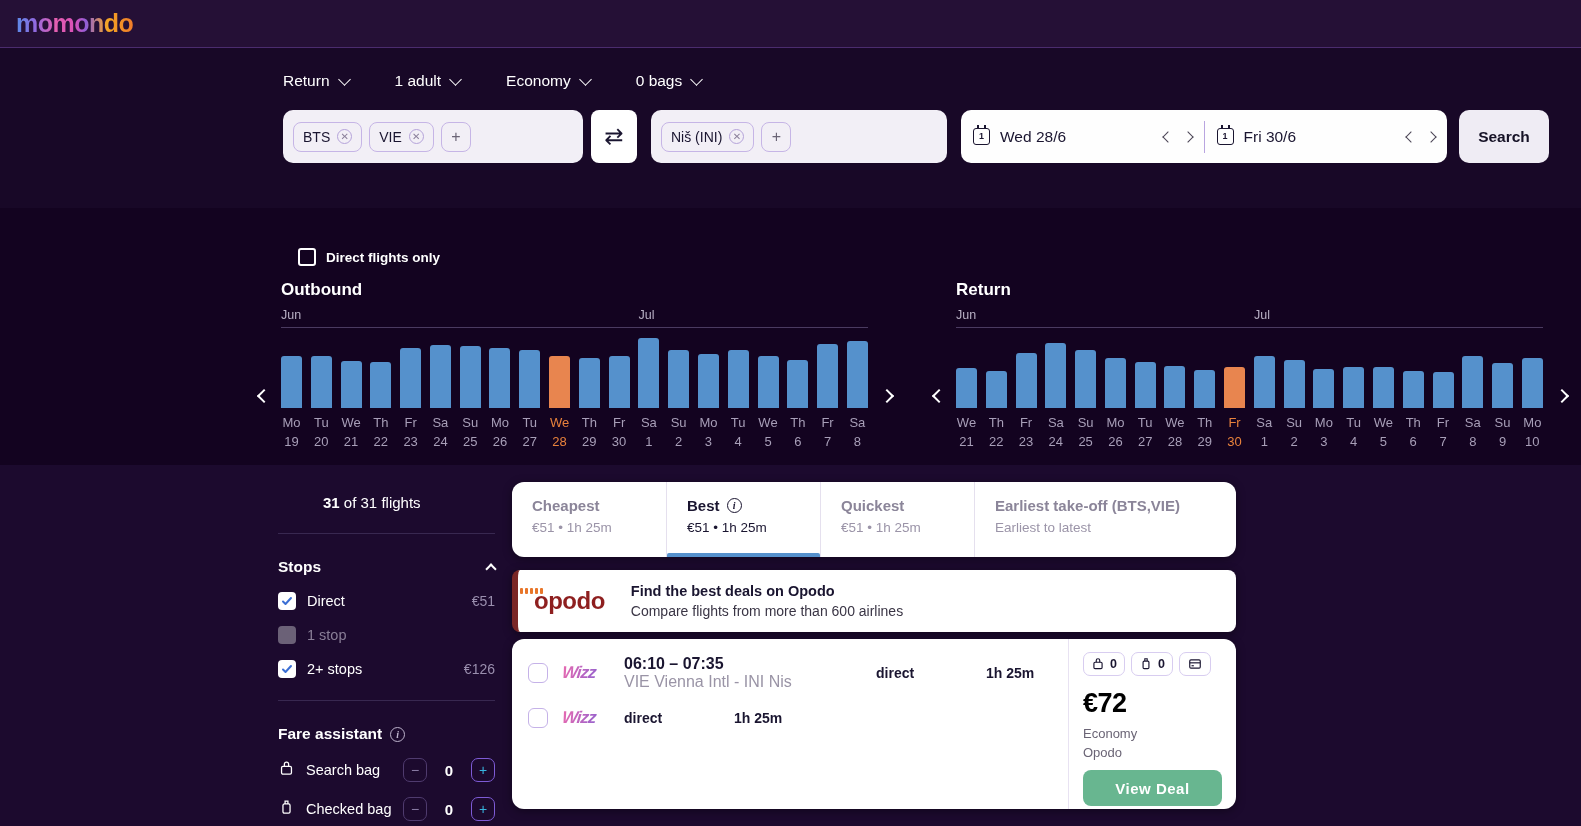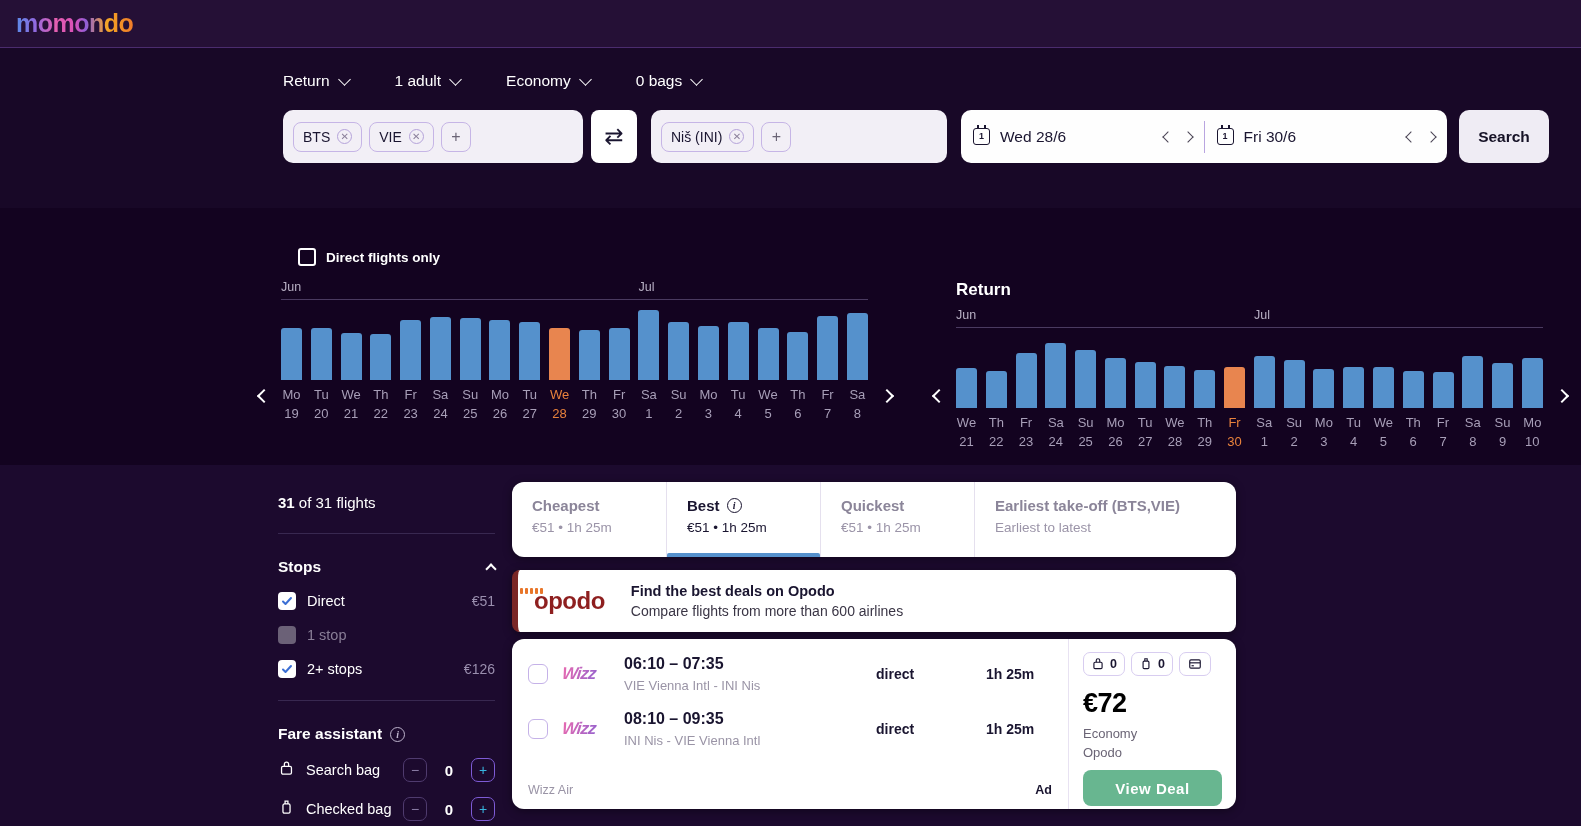--- a/index.html
+++ b/index.html
@@ -67,21 +67,21 @@
   .day-col .dt  { margin-top:4px; font-size:13px; color:#a89fb8; }
   .day-col.sel .dow, .day-col.sel .dt { color:#e8823c; }
   .nav-chev { position:absolute; bottom:48px; width:10px; height:10px;
               border-right:2px solid #fff; border-bottom:2px solid #fff; cursor:pointer; }
   .nav-chev.left  { left:-22px; transform:rotate(135deg); }
   .nav-chev.right { right:-24px; transform:rotate(-45deg); }
 
   
   .results-band { background:#1c0a2e; display:flex; padding:17px 0 0 278px; }
   .sidebar { width:217px; margin-top:12px; }
-  .res-count { color:#fff; font-size:15px; }
+  .res-count { color:#fff; font-size:15px;margin-left:45px; }
   .res-count b { font-weight:bold; }
   .side-div { border-bottom:1px solid #382850; margin:22px 0 0; }
   .side-head { display:flex; justify-content:space-between; align-items:center; margin-top:24px; }
   .side-head .t { color:#fff; font-size:15.5px; font-weight:bold; display:flex; gap:8px; align-items:center; }
   .chev-up { width:8px; height:8px; border-right:2px solid #fff; border-bottom:2px solid #fff;
              transform:rotate(-135deg); margin-top:4px; cursor:pointer; }
   .stop-row { display:flex; align-items:center; margin-top:16px; gap:11px; }
   .cb-checked { width:18px; height:18px; border-radius:4px; background:#fff; display:flex;
                 align-items:center; justify-content:center; cursor:pointer; flex:none; }
   .cb-disabled { width:18px; height:18px; border-radius:4px; background:#6b6177; cursor:pointer; flex:none; }
@@ -127,21 +127,21 @@
   .flight-card { background:#fff; border-radius:12px; margin-top:7px; height:170px; display:flex;
                  box-shadow:0 2px 10px rgba(0,0,0,0.4); }
   .fc-left { flex:1; display:flex; flex-direction:column; padding:16px 16px 12px; }
   .leg { display:flex; align-items:center; gap:14px; margin-bottom:17px; }
   .leg-cb { width:20px; height:20px; border:1.5px solid #c5b2e8; border-radius:6px; background:#fff; cursor:pointer; flex:none; }
   .wizz { width:48px; font-style:italic; font-weight:900; font-size:17px; letter-spacing:-1px;
           background:linear-gradient(100deg,#e86ab0,#7a5fd8); -webkit-background-clip:text;
           background-clip:text; color:transparent; transform:skewX(-6deg); }
   .leg-times { width:238px; }
   .leg-times .tm { font-size:16px; font-weight:bold; color:#1a1530; }
-  .leg-times .rt { font-size:13px; color:#9a94a6; margin-top:5px; }
+  .leg-times .rt { font-size:16px; color:#9a94a6; }
   .leg .stops { width:96px; font-size:14px; font-weight:bold; color:#1a1530; }
   .leg .dur { font-size:14px; font-weight:bold; color:#1a1530; }
   .fc-footer { margin-top:auto; display:flex; justify-content:space-between; align-items:center; }
   .fc-footer .air { font-size:12.5px; color:#9a94a6; }
   .fc-footer .ad { font-size:12.5px; font-weight:bold; color:#1a1530; }
   .fc-right { width:168px; border-left:1px solid #e8e2f2; padding:13px 14px; }
   .badges { display:flex; gap:6px; }
   .badge { display:flex; align-items:center; gap:5px; border:1px solid #d8cdf0; border-radius:7px;
            padding:4px 7px; font-size:12.5px; font-weight:bold; color:#1a1530; }
   .price-big { font-size:27px; font-weight:bold; color:#000; margin-top:12px; letter-spacing:-0.5px; }
@@ -223,20 +223,21 @@
 </div>
 
 <div class="chart-band">
   <div class="direct-row">
     <div class="cb"></div>
     <span>Direct flights only</span>
   </div>
   <div class="charts-row">
     <div class="chart-block" id="chart-outbound">
       <i class="nav-chev left"></i>
+      <div class="chart-title">Outbound</div>
       <div class="months"><span>Jun</span><span class="month-right" style="left: 357.6px;">Jul</span></div>
       <div class="month-line"></div>
       <div class="bars">
           <div class="day-col">
             <div class="bar-area">
               <div class="bar" style="height: 52px;"></div>
             </div>
             <span class="dow">Mo</span>
             <span class="dt">19</span>
           </div>
@@ -641,32 +642,24 @@
               <div class="leg-times">
                 <div class="tm">06:10 – 07:35</div>
                 <div class="rt">VIE Vienna Intl - INI Nis</div>
               </div>
               <span class="stops">direct</span>
               <span class="dur">1h 25m</span>
             </div>
             <div class="leg">
               <span class="leg-cb"></span>
               <span class="wizz">Wizz</span>
-              <div class="leg-times">
-                <div class="tm">08:10 – 09:35</div>
-                <div class="rt">INI Nis - VIE Vienna Intl</div>
-              </div>
               <span class="stops">direct</span>
               <span class="dur">1h 25m</span>
             </div>
           </div>
-        <div class="fc-footer">
-          <span class="air">Wizz Air</span>
-          <span class="ad">Ad</span>
-        </div>
       </div>
       <div class="fc-right">
         <div class="badges">
           <span class="badge">
             <svg width="14" height="14" viewBox="0 0 24 24" fill="none" stroke="#1a1530" stroke-width="2">
                 <rect x="5" y="9" width="14" height="11" rx="2"></rect>
                 <path d="M9 9V6a3 3 0 0 1 6 0v3"></path>
               </svg>
             <span>0</span>
           </span>

